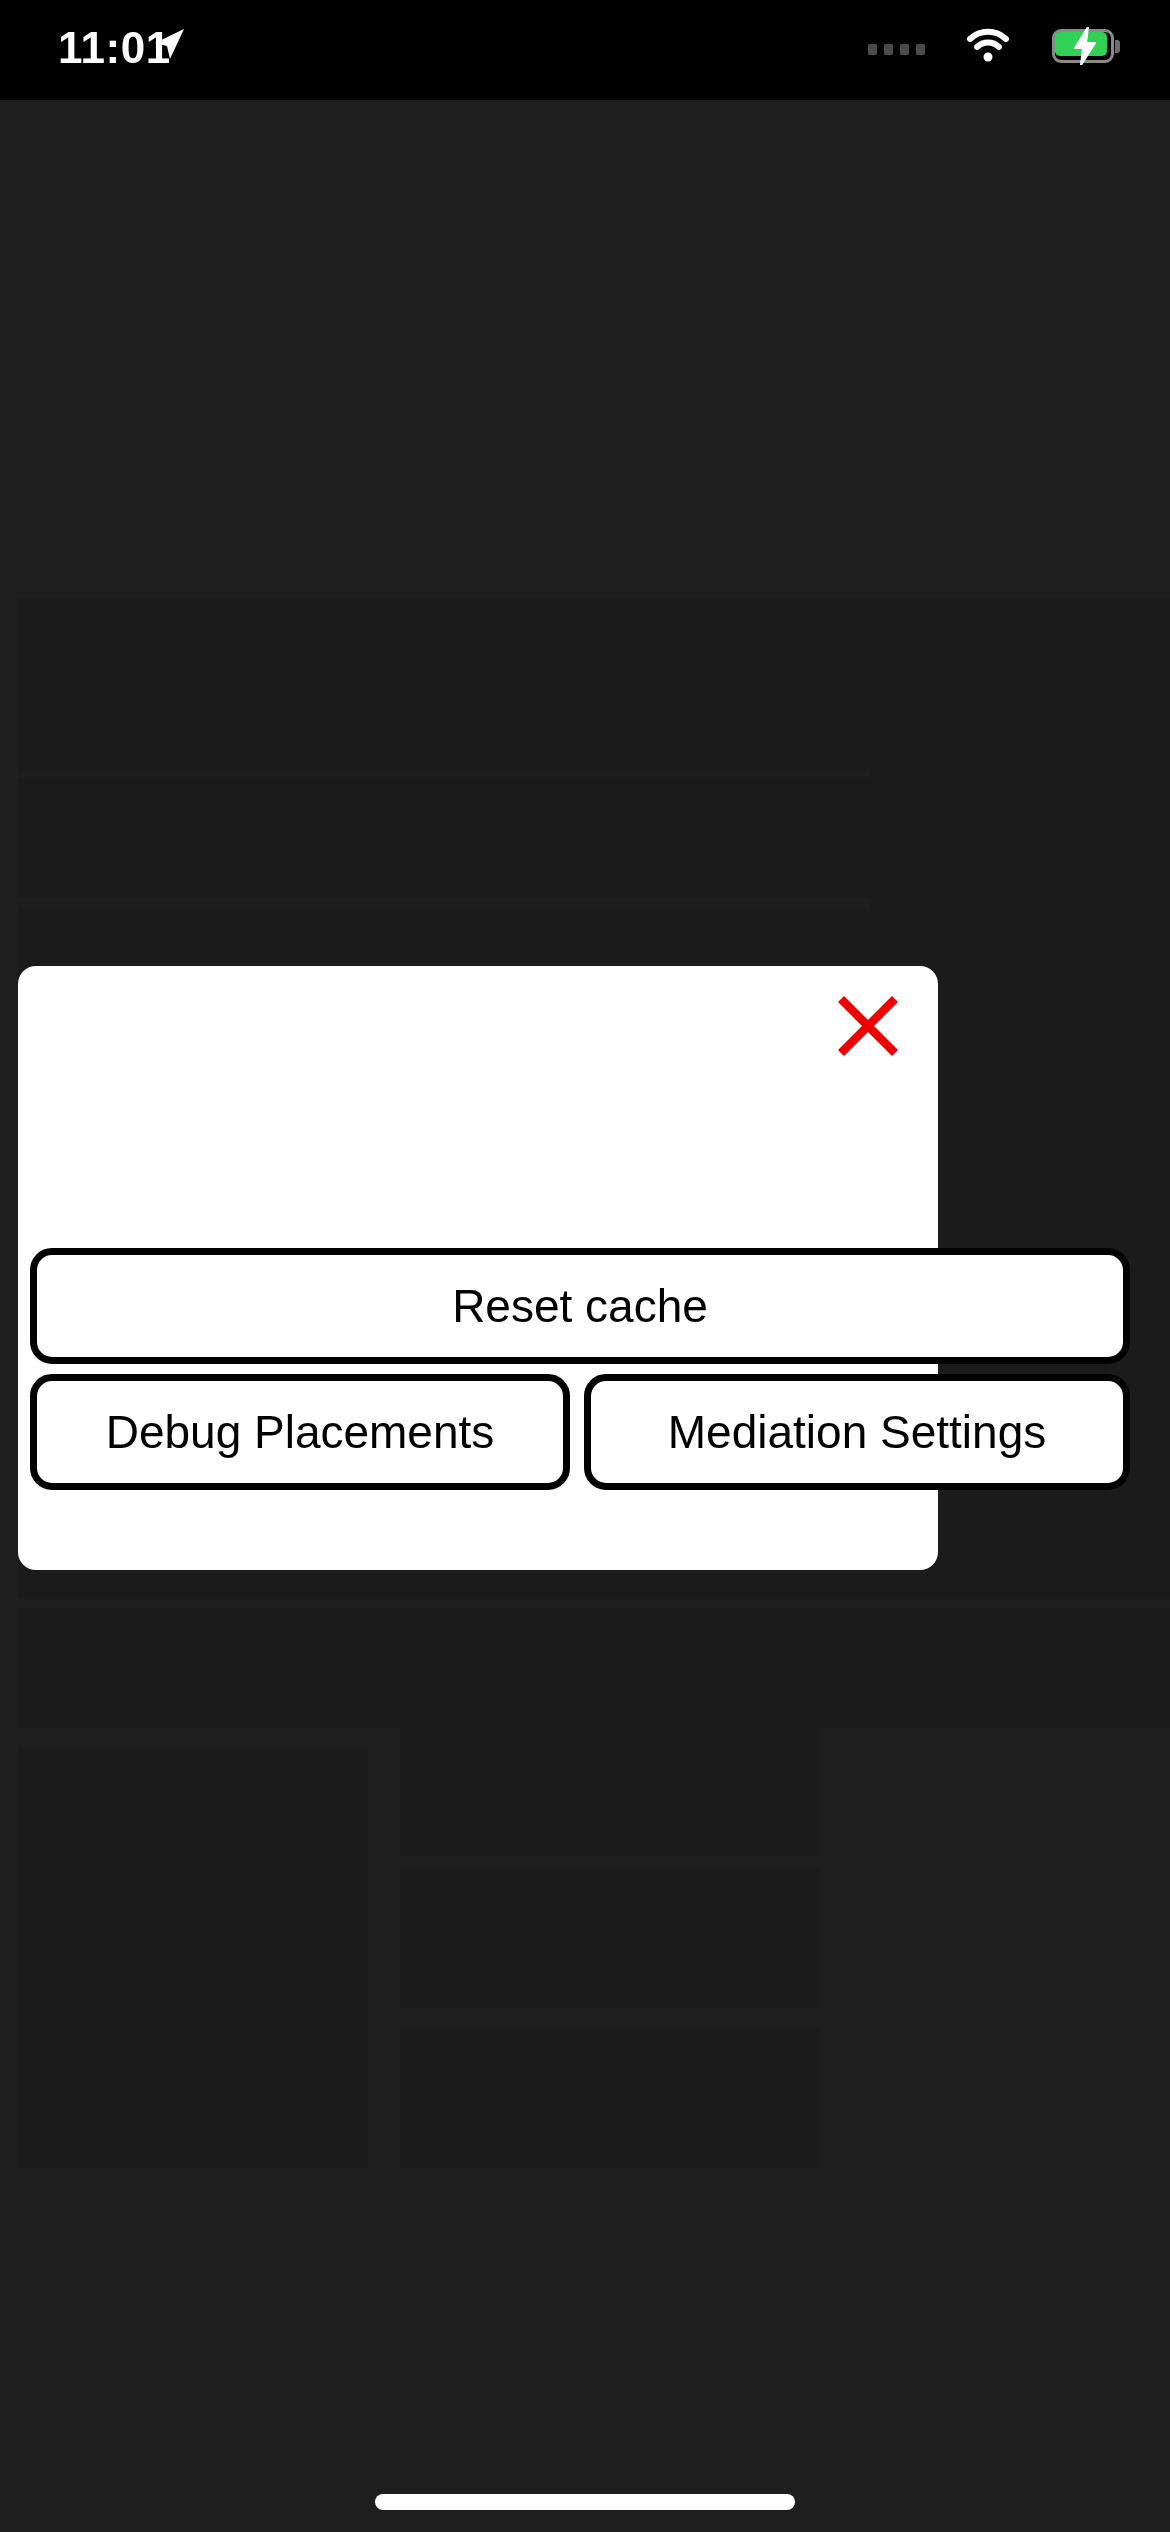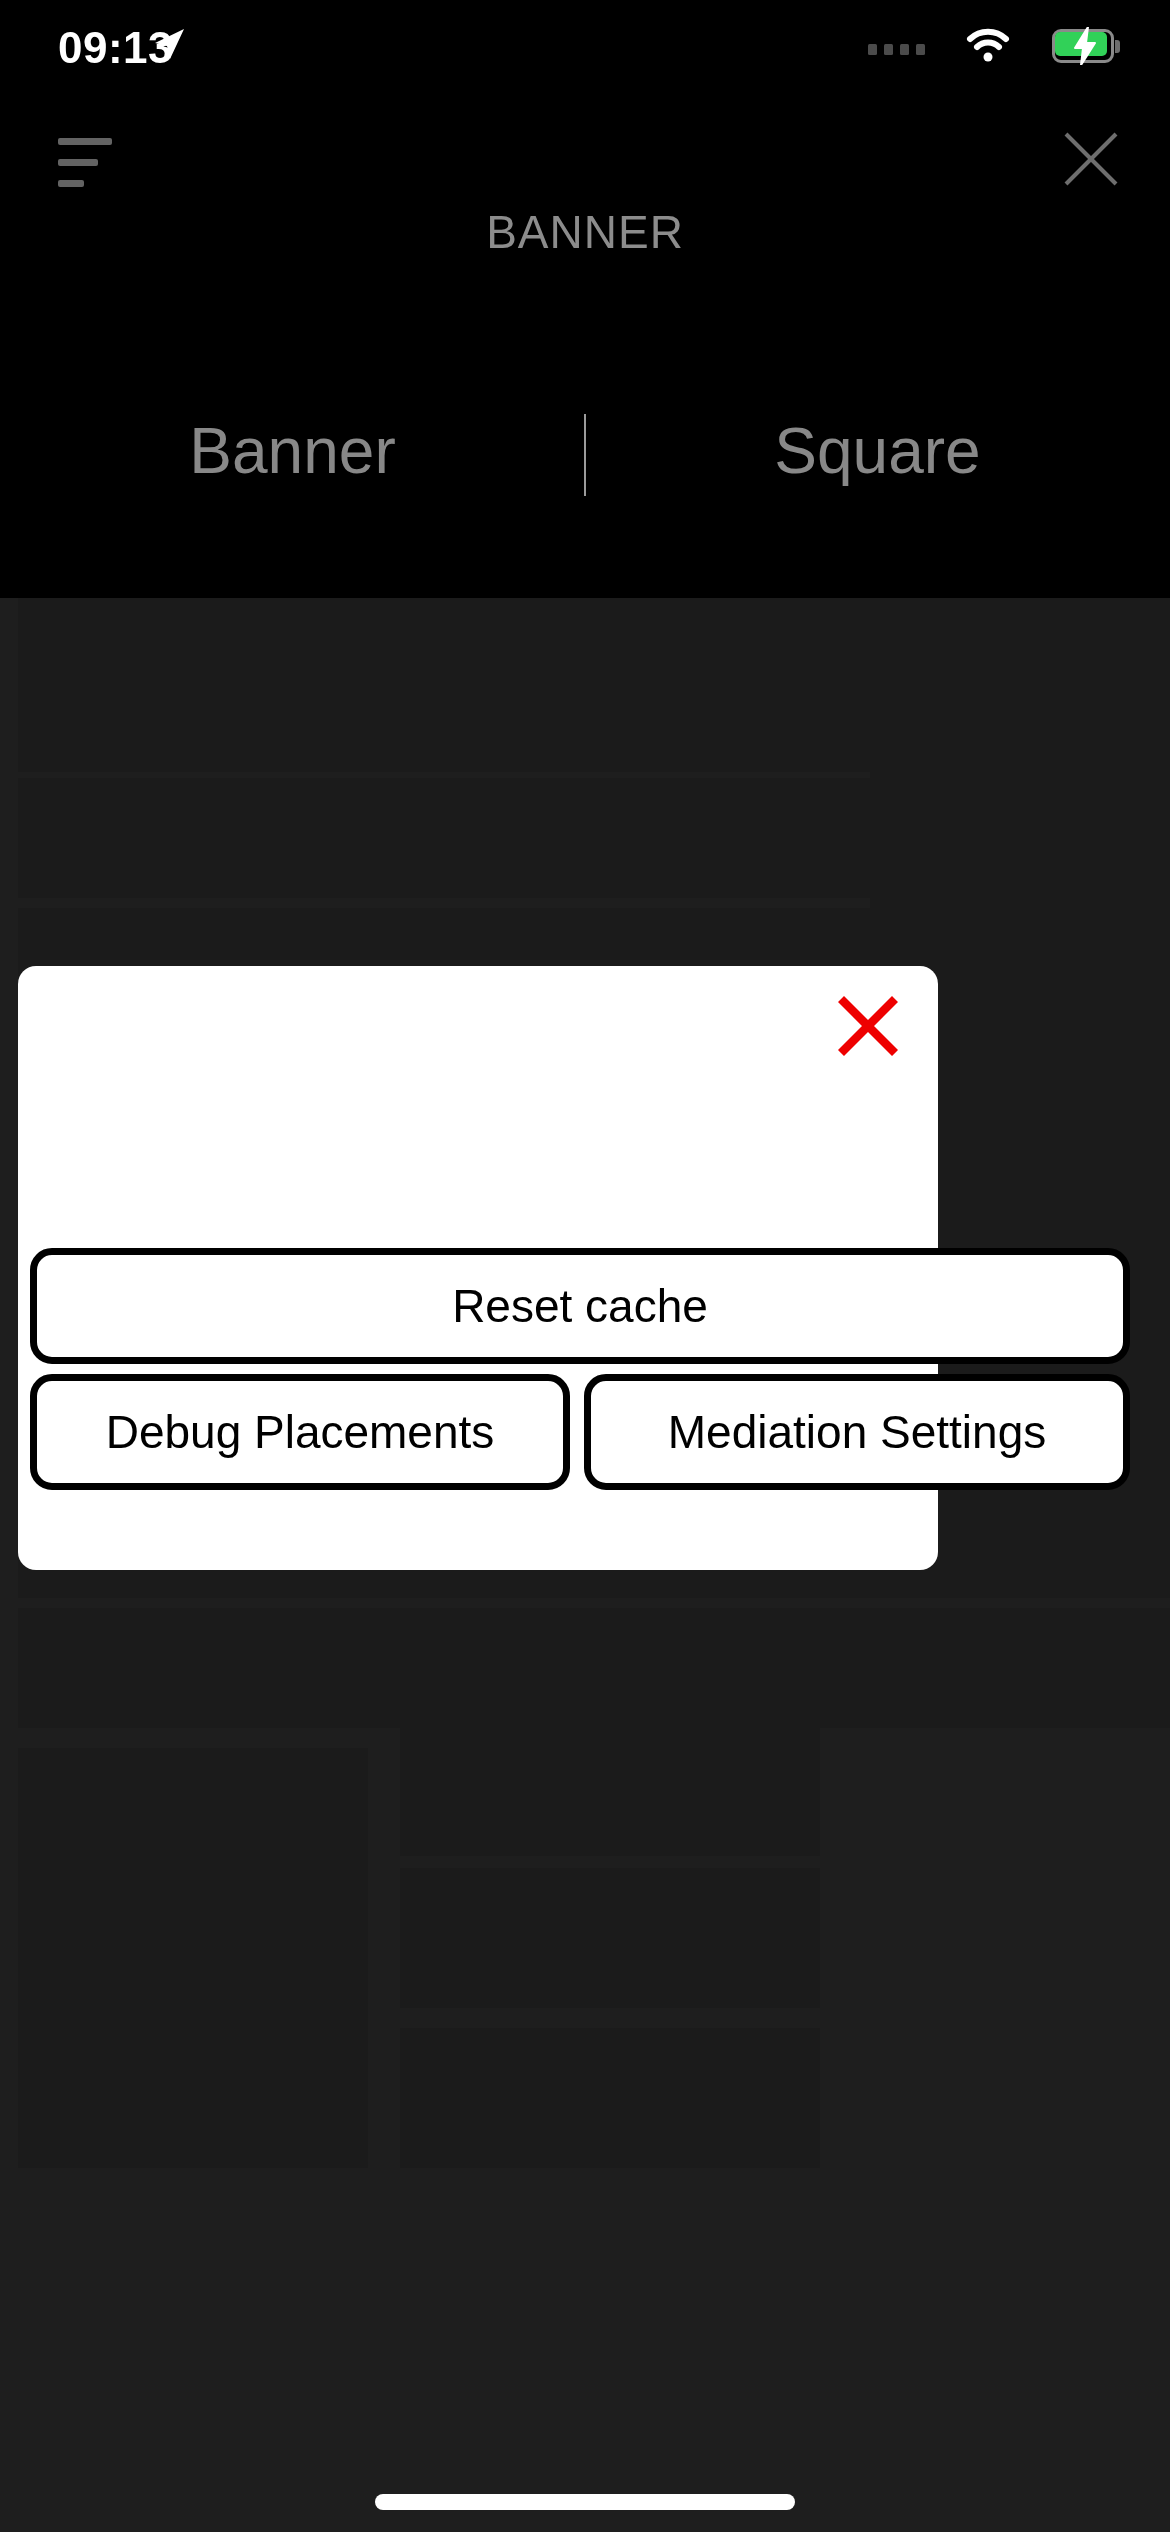--- a/index.html
+++ b/index.html
@@ -294,46 +294,23 @@
   <div class="dim-button" id="btn-play">
     <span>Play</span>
   </div>
   <div class="dim-button" id="btn-stop">
     <span>Stop</span>
   </div>
   <div class="dim-button" id="btn-option">
     <span>Option Audio mixed</span>
   </div>
 
-  <div id="header-black">
-
-    <div id="menu-icon">
-      <i></i>
-      <i></i>
-      <i></i>
-    </div>
-
-    <div id="close-x">
-      <svg viewBox="0 0 62 62" width="62" height="62" aria-hidden="true">
-        <line x1="6" y1="6" x2="56" y2="56" stroke="#6e6e6e" stroke-width="4"></line>
-        <line x1="56" y1="6" x2="6" y2="56" stroke="#6e6e6e" stroke-width="4"></line>
-      </svg>
-    </div>
-
-    <div id="header-title">BANNER</div>
-
-    <div id="tabs-row">
-      <div class="tab">Banner</div>
-      <div id="tab-divider"></div>
-      <div class="tab">Square</div>
-    </div>
-  </div>
 
   <div id="status-bar">
-    <div id="status-time">09:13</div>
+    <div id="status-time">11:01</div>
 
     <div id="location-arrow">
       <svg viewBox="0 0 34 34" width="34" height="34" aria-hidden="true">
         <path d="M32 2 L3 16 L15 19 L18 32 Z" fill="#ffffff"></path>
       </svg>
     </div>
 
     <div id="signal-dots">
       <span></span>
       <span></span>

